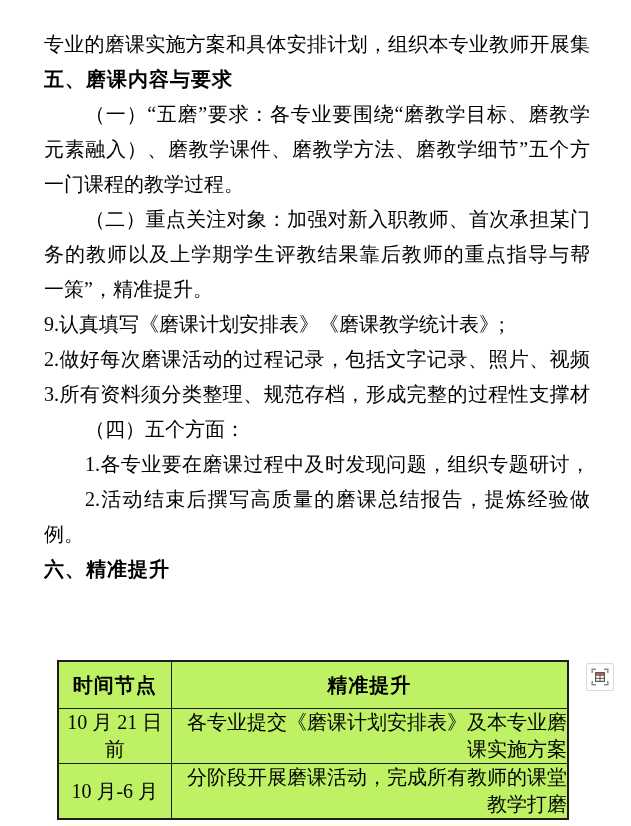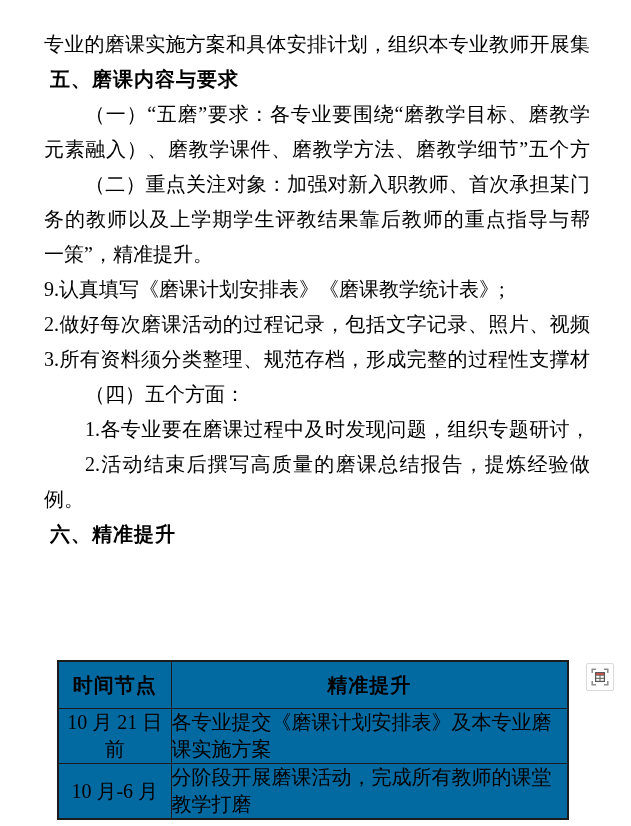--- a/index.html
+++ b/index.html
@@ -23,49 +23,48 @@
     font-family:"Liberation Serif","DejaVu Serif",serif;
   }
   .stretch { text-align-last:justify; white-space:normal; }
   .indent  { text-indent:41px; }
   .hd {
     font-family:"Liberation Sans","DejaVu Sans",sans-serif;
     font-weight:bold;
     font-size:20px;
     text-align:left; text-align-last:left;
     letter-spacing:1px;
-    margin-left:6px;
   }
   table.sched {
     position:absolute;
     left:57px; top:660px;
     width:512px;
     border-collapse:collapse;
     table-layout:fixed;
     border:2px solid #1c1c1c;
-    background:#0369a1;
+    background:#bef264;
   }
   table.sched th, table.sched td {
     border:1.5px solid #1c1c1c;
     font-size:20px; color:#000000;
     vertical-align:middle;
     padding:0;
     overflow:hidden;
   }
   table.sched th {
     font-family:"Liberation Sans","DejaVu Sans",sans-serif;
     font-weight:bold;
     text-align:center;
     height:46px;
     letter-spacing:1px;
   }
   table.sched td { font-family:"Liberation Serif","DejaVu Serif",serif; }
   .col-time { width:113px; }
   td.time { text-align:center;margin-left:48px; }
-  td.task { text-align:left; padding-left:13px;margin-top:35px; }
+  td.task { text-align:right; padding-left:13px;margin-top:35px; }
   tr.r1 td { height:44px; }
   tr.r2 td { height:43px; }
   .tool-btn {
     position:absolute;
     left:586px; top:663px;
     width:28px; height:28px;
     box-sizing:border-box;
     background:#ffffff;
     border:1px solid #d9d9d9;
     border-radius:2px;
@@ -76,20 +75,21 @@
 </head>
 <body>
 
 <div class="page">
 
   <div class="textblock">
     <div class="ln stretch">专业的磨课实施方案和具体安排计划，组织本专业教师开展集体备课、说</div>
     <div class="ln hd">五、磨课内容与要求</div>
     <div class="ln stretch indent">（一）“五磨”要求：各专业要围绕“磨教学目标、磨教学设计（课程思政</div>
     <div class="ln stretch">元素融入）、磨教学课件、磨教学方法、磨教学细节”五个方面，全面打磨每</div>
+    <div class="ln">一门课程的教学过程。</div>
     <div class="ln stretch indent">（二）重点关注对象：加强对新入职教师、首次承担某门课程教学任</div>
     <div class="ln stretch">务的教师以及上学期学生评教结果靠后教师的重点指导与帮扶，做到“一人</div>
     <div class="ln">一策”，精准提升。</div>
     <div class="ln">9.认真填写《磨课计划安排表》《磨课教学统计表》;</div>
     <div class="ln stretch">2.做好每次磨课活动的过程记录，包括文字记录、照片、视频等;</div>
     <div class="ln stretch">3.所有资料须分类整理、规范存档，形成完整的过程性支撑材料。</div>
     <div class="ln indent">（四）五个方面：</div>
     <div class="ln stretch indent">1.各专业要在磨课过程中及时发现问题，组织专题研讨，形成整改方案;</div>
     <div class="ln stretch indent">2.活动结束后撰写高质量的磨课总结报告，提炼经验做法，推广优秀案</div>
     <div class="ln">例。</div>

